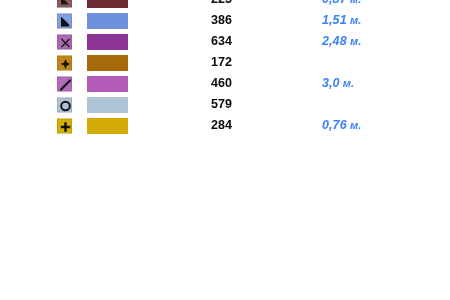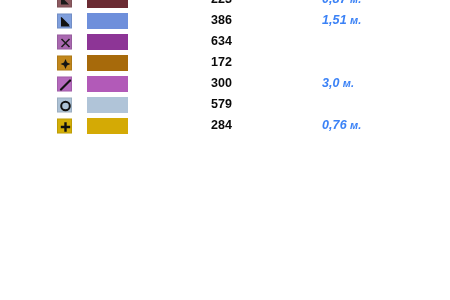--- a/index.html
+++ b/index.html
@@ -141,20 +141,21 @@
         <span class="sym-tile" style="background:#a968b0">
           <svg viewBox="0 0 15 15">
             <path d="M3.5 3.5 L11.5 11.5 M11.5 3.5 L3.5 11.5" stroke="#1a1a1a" stroke-width="1.5" fill="none"></path>
           </svg>
         </span>
       </div>
       <div class="bar-cell">
         <span class="bar-swatch" style="background:#8d3596"></span>
       </div>
       <div class="count-cell">634</div>
+      <div class="dist-cell"><span>2,48</span><span class="dist-unit"> м.</span></div>
     </div>
     <div class="legend-row">
       <div class="sym-cell">
         <span class="sym-tile" style="background:#c2871b">
           <svg viewBox="0 0 15 15">
             <path d="M7.5 2.5 L9 6 L12.5 7.5 L9 9 L7.5 12.5 L6 9 L2.5 7.5 L6 6 Z" fill="#141414"></path>
           </svg>
         </span>
       </div>
       <div class="bar-cell">
@@ -166,21 +167,21 @@
       <div class="sym-cell">
         <span class="sym-tile" style="background:#b569bd">
           <svg viewBox="0 0 15 15">
             <path d="M3 12 L12 3" stroke="#111111" stroke-width="2.2" fill="none" stroke-linecap="round"></path>
           </svg>
         </span>
       </div>
       <div class="bar-cell">
         <span class="bar-swatch" style="background:#b25ab8"></span>
       </div>
-      <div class="count-cell">300</div>
+      <div class="count-cell">460</div>
       <div class="dist-cell"><span>3,0</span><span class="dist-unit"> м.</span></div>
     </div>
     <div class="legend-row">
       <div class="sym-cell">
         <span class="sym-tile" style="background:#adc2d6">
           <svg viewBox="0 0 15 15">
             <circle cx="7.5" cy="7.5" r="4.3" fill="none" stroke="#111111" stroke-width="2"></circle>
           </svg>
         </span>
       </div>

